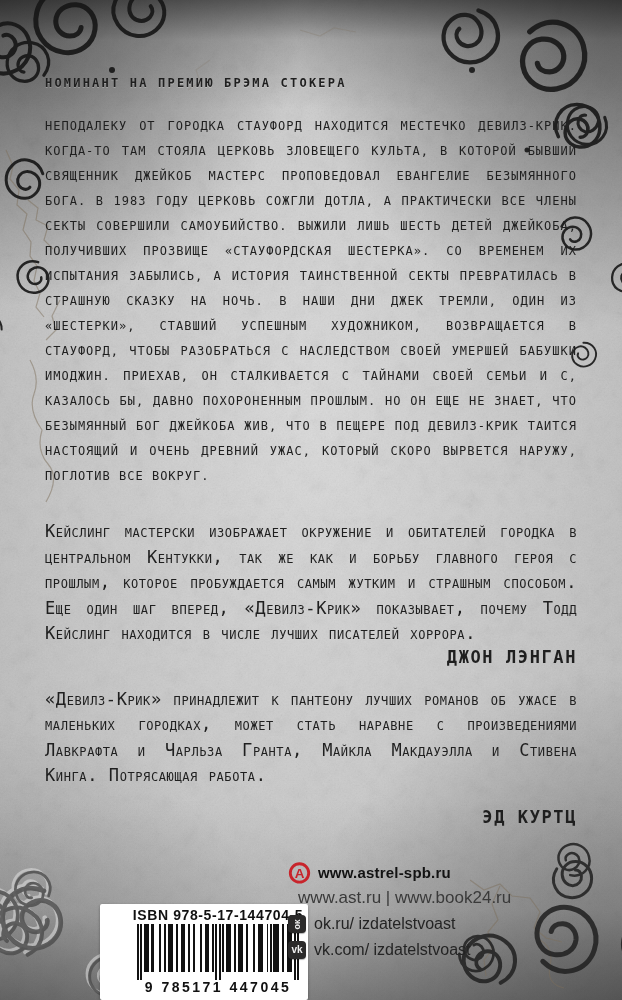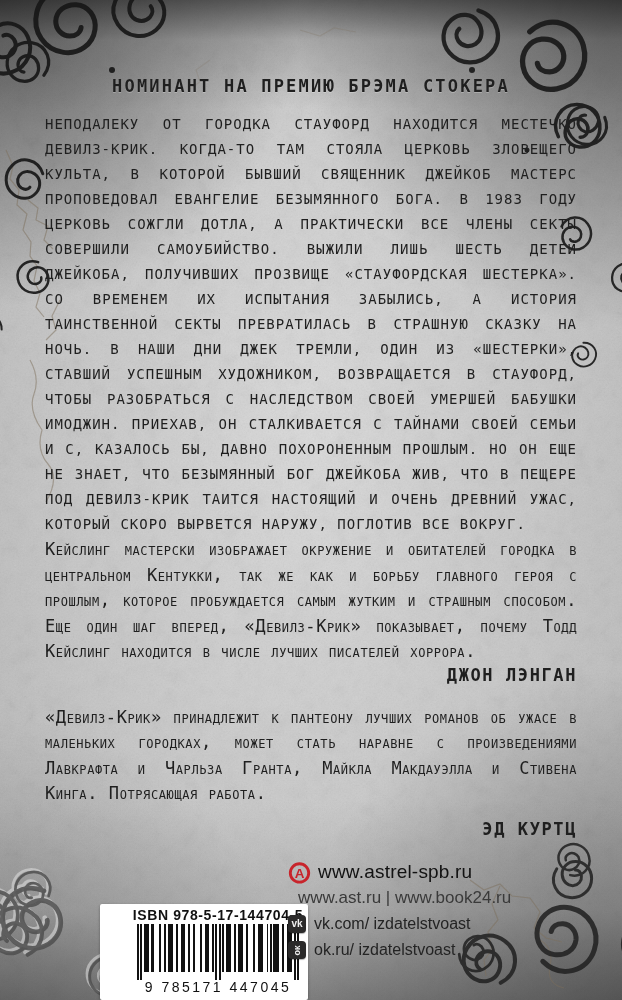--- a/index.html
+++ b/index.html
@@ -15,57 +15,57 @@
     background:
       linear-gradient(180deg, rgba(30,30,30,.62) 0%, rgba(90,90,90,.28) 4%, rgba(200,200,200,0) 11%,
         rgba(200,200,200,0) 80%, rgba(110,110,110,.22) 91%, rgba(55,55,55,.48) 100%),
       radial-gradient(circle at 0% 0%, rgba(0,0,0,.55) 0%, rgba(0,0,0,0) 26%),
       radial-gradient(circle at 100% 0%, rgba(0,0,0,.5) 0%, rgba(0,0,0,0) 28%),
       radial-gradient(circle at 100% 100%, rgba(0,0,0,.38) 0%, rgba(0,0,0,0) 28%),
       radial-gradient(circle at 0% 100%, rgba(0,0,0,.22) 0%, rgba(0,0,0,0) 24%);
   }
   .content{position:absolute;left:45px;right:45px;top:0;}
   .award{
-    margin-top:76px;text-align:center;font-weight:bold;font-size:17px;
+    margin-top:76px;text-align:left;font-weight:bold;font-size:12px;
     letter-spacing:2.2px;color:var(--ink,#1f1f1f);
     text-shadow:0 1px 0 rgba(255,255,255,.25);
   }
   .synopsis{
-    margin-top:16px;font-size:14px;line-height:25px;letter-spacing:1px;
+    margin-top:24px;font-size:12px;line-height:25px;letter-spacing:1px;
     text-align:justify;color:var(--ink,#1f1f1f);
   }
   .review{
     font-size:17px;line-height:25.5px;letter-spacing:.6px;
     font-variant:small-caps;text-align:justify;color:var(--ink,#1f1f1f);
   }
-  .review-1{}
+  .review-1{margin-top:30px;}
   .review-2{margin-top:20px;}
   .sig{
     margin-top:0;text-align:right;font-weight:bold;font-size:17px;
     letter-spacing:1.6px;color:var(--ink,#1f1f1f);
   }
-  .sig-2{margin-top:12px;}
+  .sig-2{margin-top:18px;}
   
   .barcode-box{
     position:absolute;left:100px;top:904px;width:180px;height:96px;
     background:#fff;border-radius:2px;box-shadow:0 1px 3px rgba(0,0,0,.35);
     display:flex;flex-direction:column;align-items:center;
     font-family:"Liberation Sans", sans-serif;
     padding-left:28px;
   }
   .isbn-label{font-size:14px;font-weight:bold;color:#111;margin-top:3px;letter-spacing:.6px;white-space:nowrap;}
   .ean-svg{display:block;margin-top:1px;}
-  .barcode-digits{font-size:14px;font-weight:normal;color:#111;letter-spacing:2.5px;margin-top:-1px;white-space:nowrap;}
+  .barcode-digits{font-size:14px;font-weight:bold;color:#111;letter-spacing:2.5px;margin-top:-1px;white-space:nowrap;}
   .links{
     position:absolute;left:288px;top:860px;width:230px;
     font-family:"Liberation Sans", sans-serif;
   }
   .link-row{display:flex;align-items:center;height:24px;margin-bottom:2px;}
   .link-row .txt{white-space:nowrap;}
-  .row-astrel .txt{font-weight:normal;font-size:19px;color:#121212;margin-left:7px;letter-spacing:.2px;}
+  .row-astrel .txt{font-weight:bold;font-size:15px;color:#121212;margin-left:7px;letter-spacing:.2px;}
   .row-ast .txt{font-size:17px;color:var(--link_grey,#3a3a3a);margin-left:10px;}
   .row-vk .txt,.row-ok .txt{font-size:16px;color:#242424;margin-left:8px;}
   .sq-icon{
     width:18px;height:18px;border-radius:4px;background:var(--icon_dark,#2b2a2a);
     display:flex;align-items:center;justify-content:center;flex:0 0 auto;
     color:#efefef;font-weight:bold;box-shadow:0 1px 1px rgba(0,0,0,.3);
   }
   .vk-glyph{font-size:10px;letter-spacing:0;font-family:"Liberation Sans",sans-serif;line-height:1;}
   .ok-glyph{font-size:9px;transform:rotate(-90deg);font-family:"Liberation Sans",sans-serif;line-height:1;}
   .ast-logo{width:23px;height:23px;flex:0 0 auto;}
@@ -228,27 +228,27 @@
     <div class="link-row row-astrel">
       <svg class="ast-logo" viewBox="0 0 24 24">
         <circle cx="12" cy="12.5" r="9.6" fill="none" stroke="#c8242b" stroke-width="3"></circle>
         <text x="12" y="17.5" text-anchor="middle" font-family="Liberation Sans, sans-serif" font-weight="bold" font-size="14" fill="#c8242b">А</text>
       </svg>
       <span class="txt">www.astrel-spb.ru</span>
     </div>
     <div class="link-row row-ast">
       <span class="txt">www.ast.ru | www.book24.ru</span>
     </div>
+    <div class="link-row row-ok">
+      <span class="sq-icon">
+          <span class="ok-glyph">ок</span>
+        </span>
+      <span class="txt">ok.ru/ izdatelstvoast</span>
+    </div>
     <div class="link-row row-vk">
       <span class="sq-icon">
           <span class="vk-glyph">vk</span>
         </span>
       <span class="txt">vk.com/ izdatelstvoast</span>
     </div>
-    <div class="link-row row-ok">
-      <span class="sq-icon">
-          <span class="ok-glyph">ок</span>
-        </span>
-      <span class="txt">ok.ru/ izdatelstvoast</span>
-    </div>
   </div>
 
 </div>
 
 </body></html>

